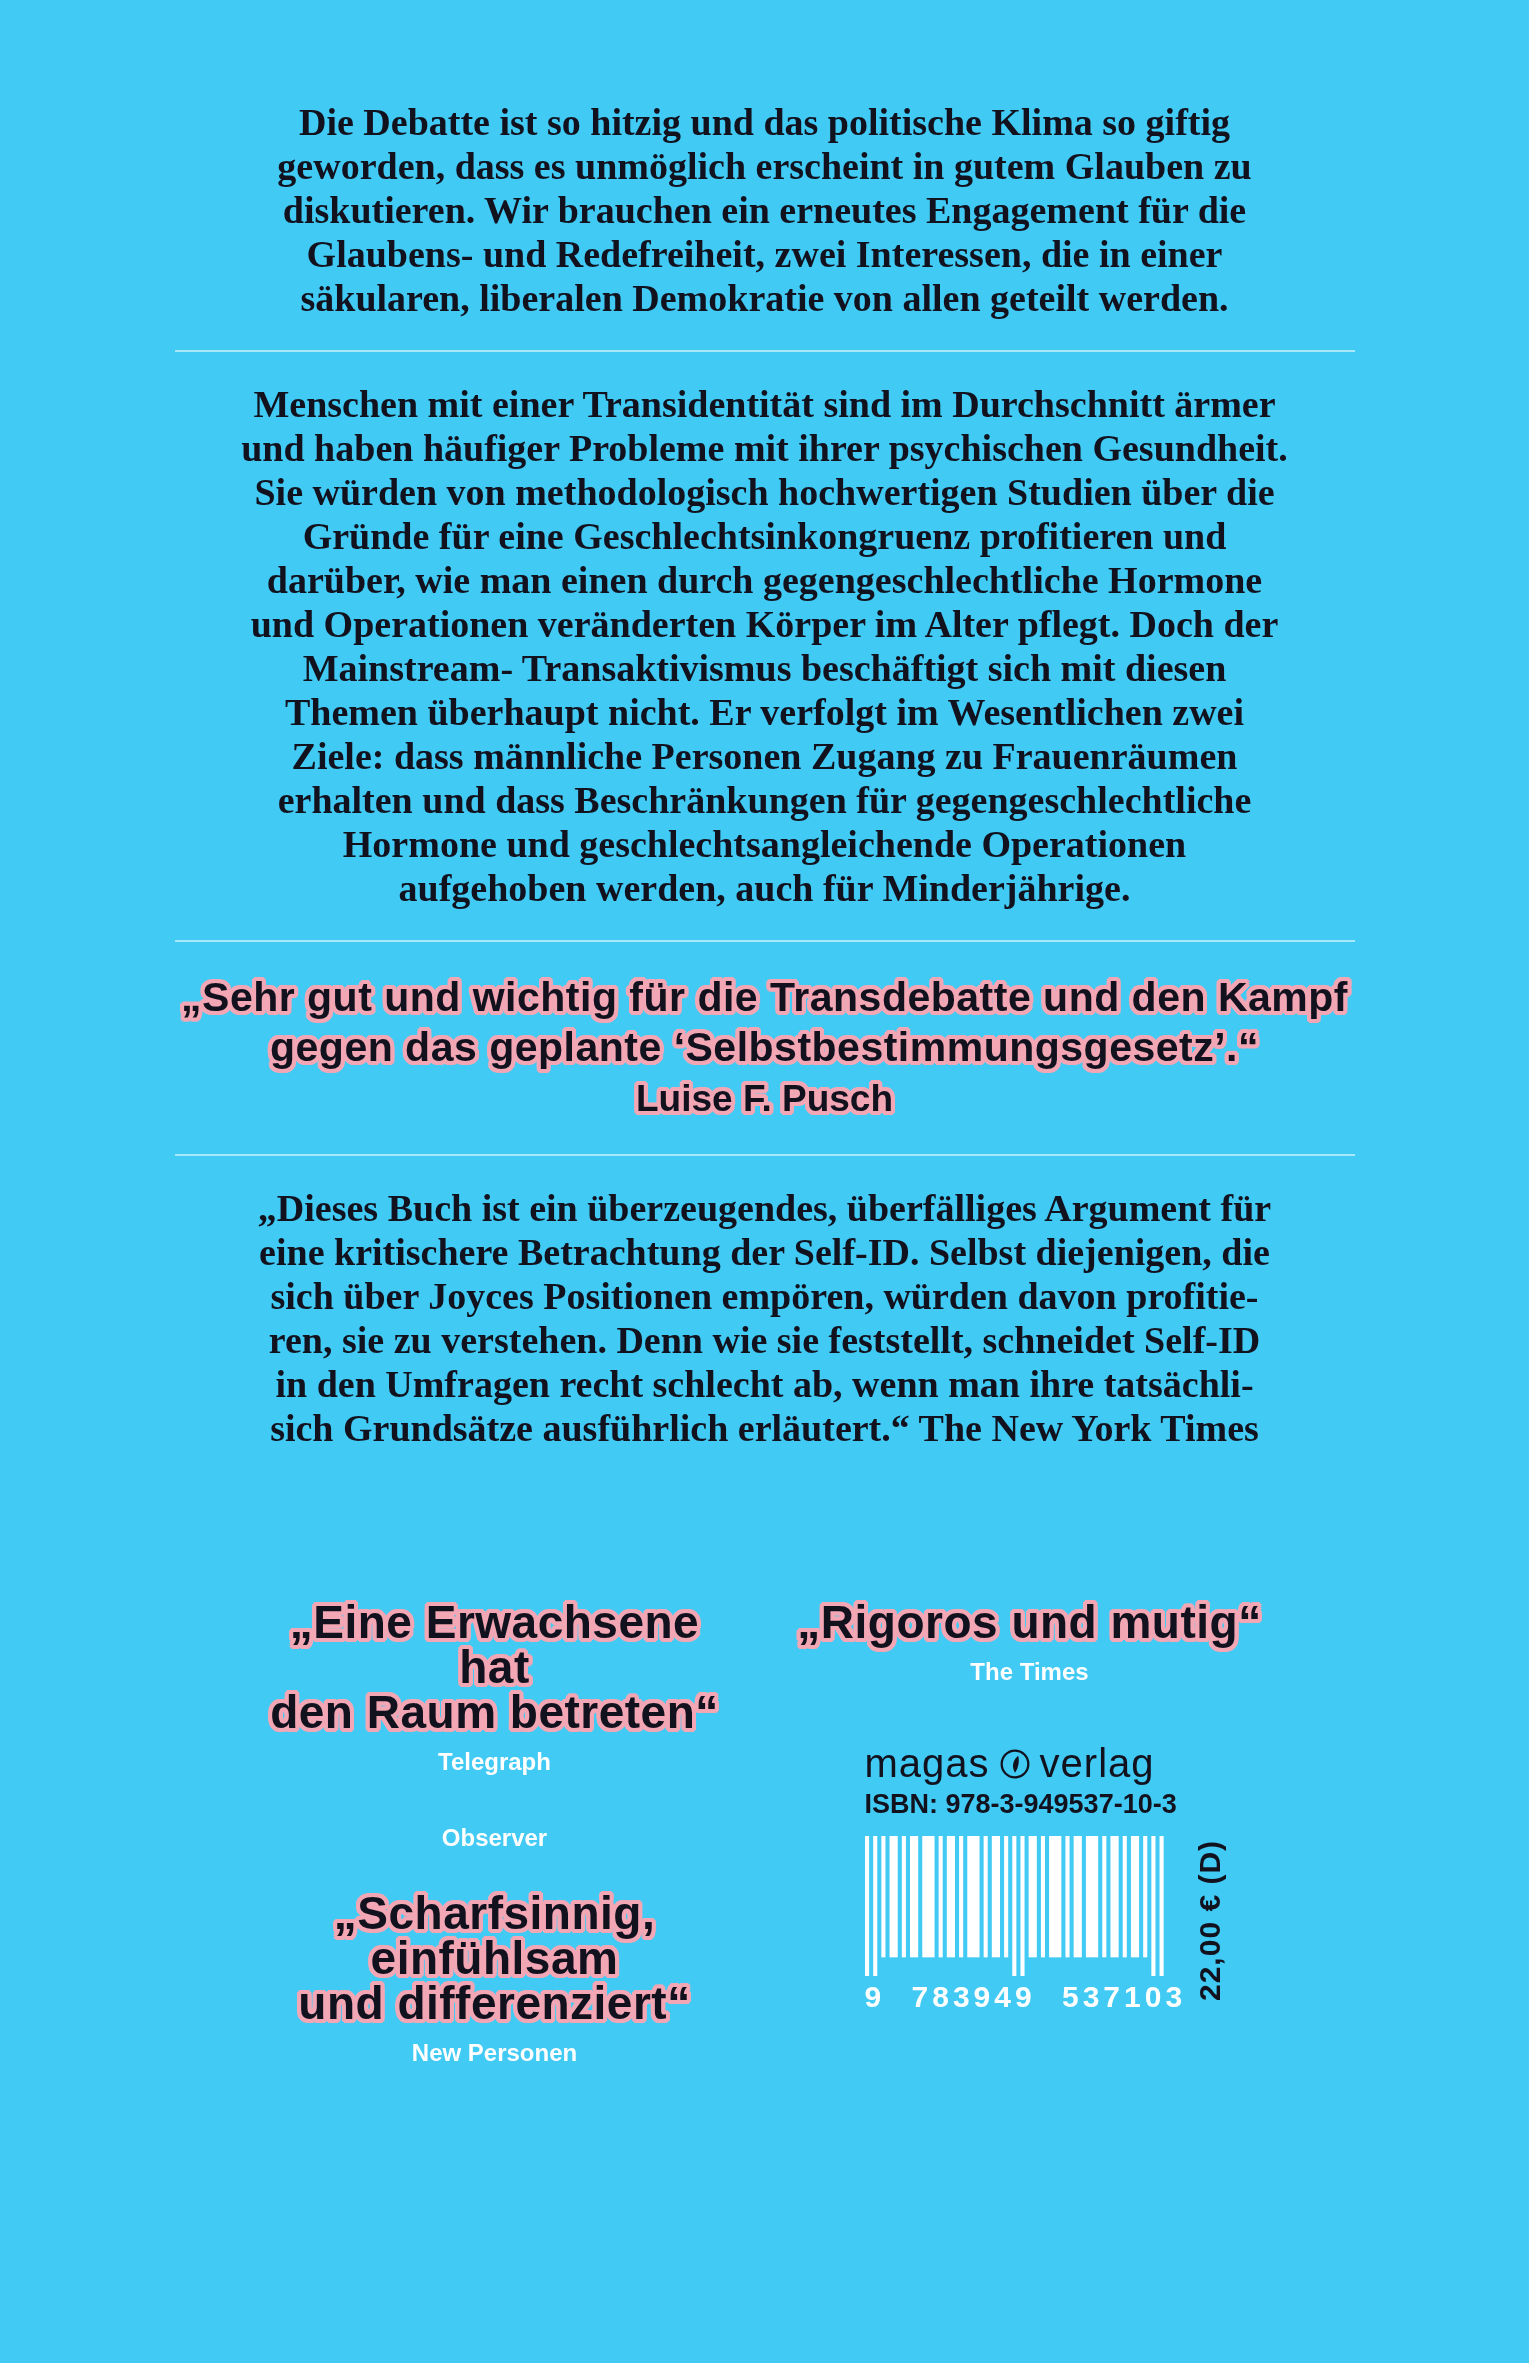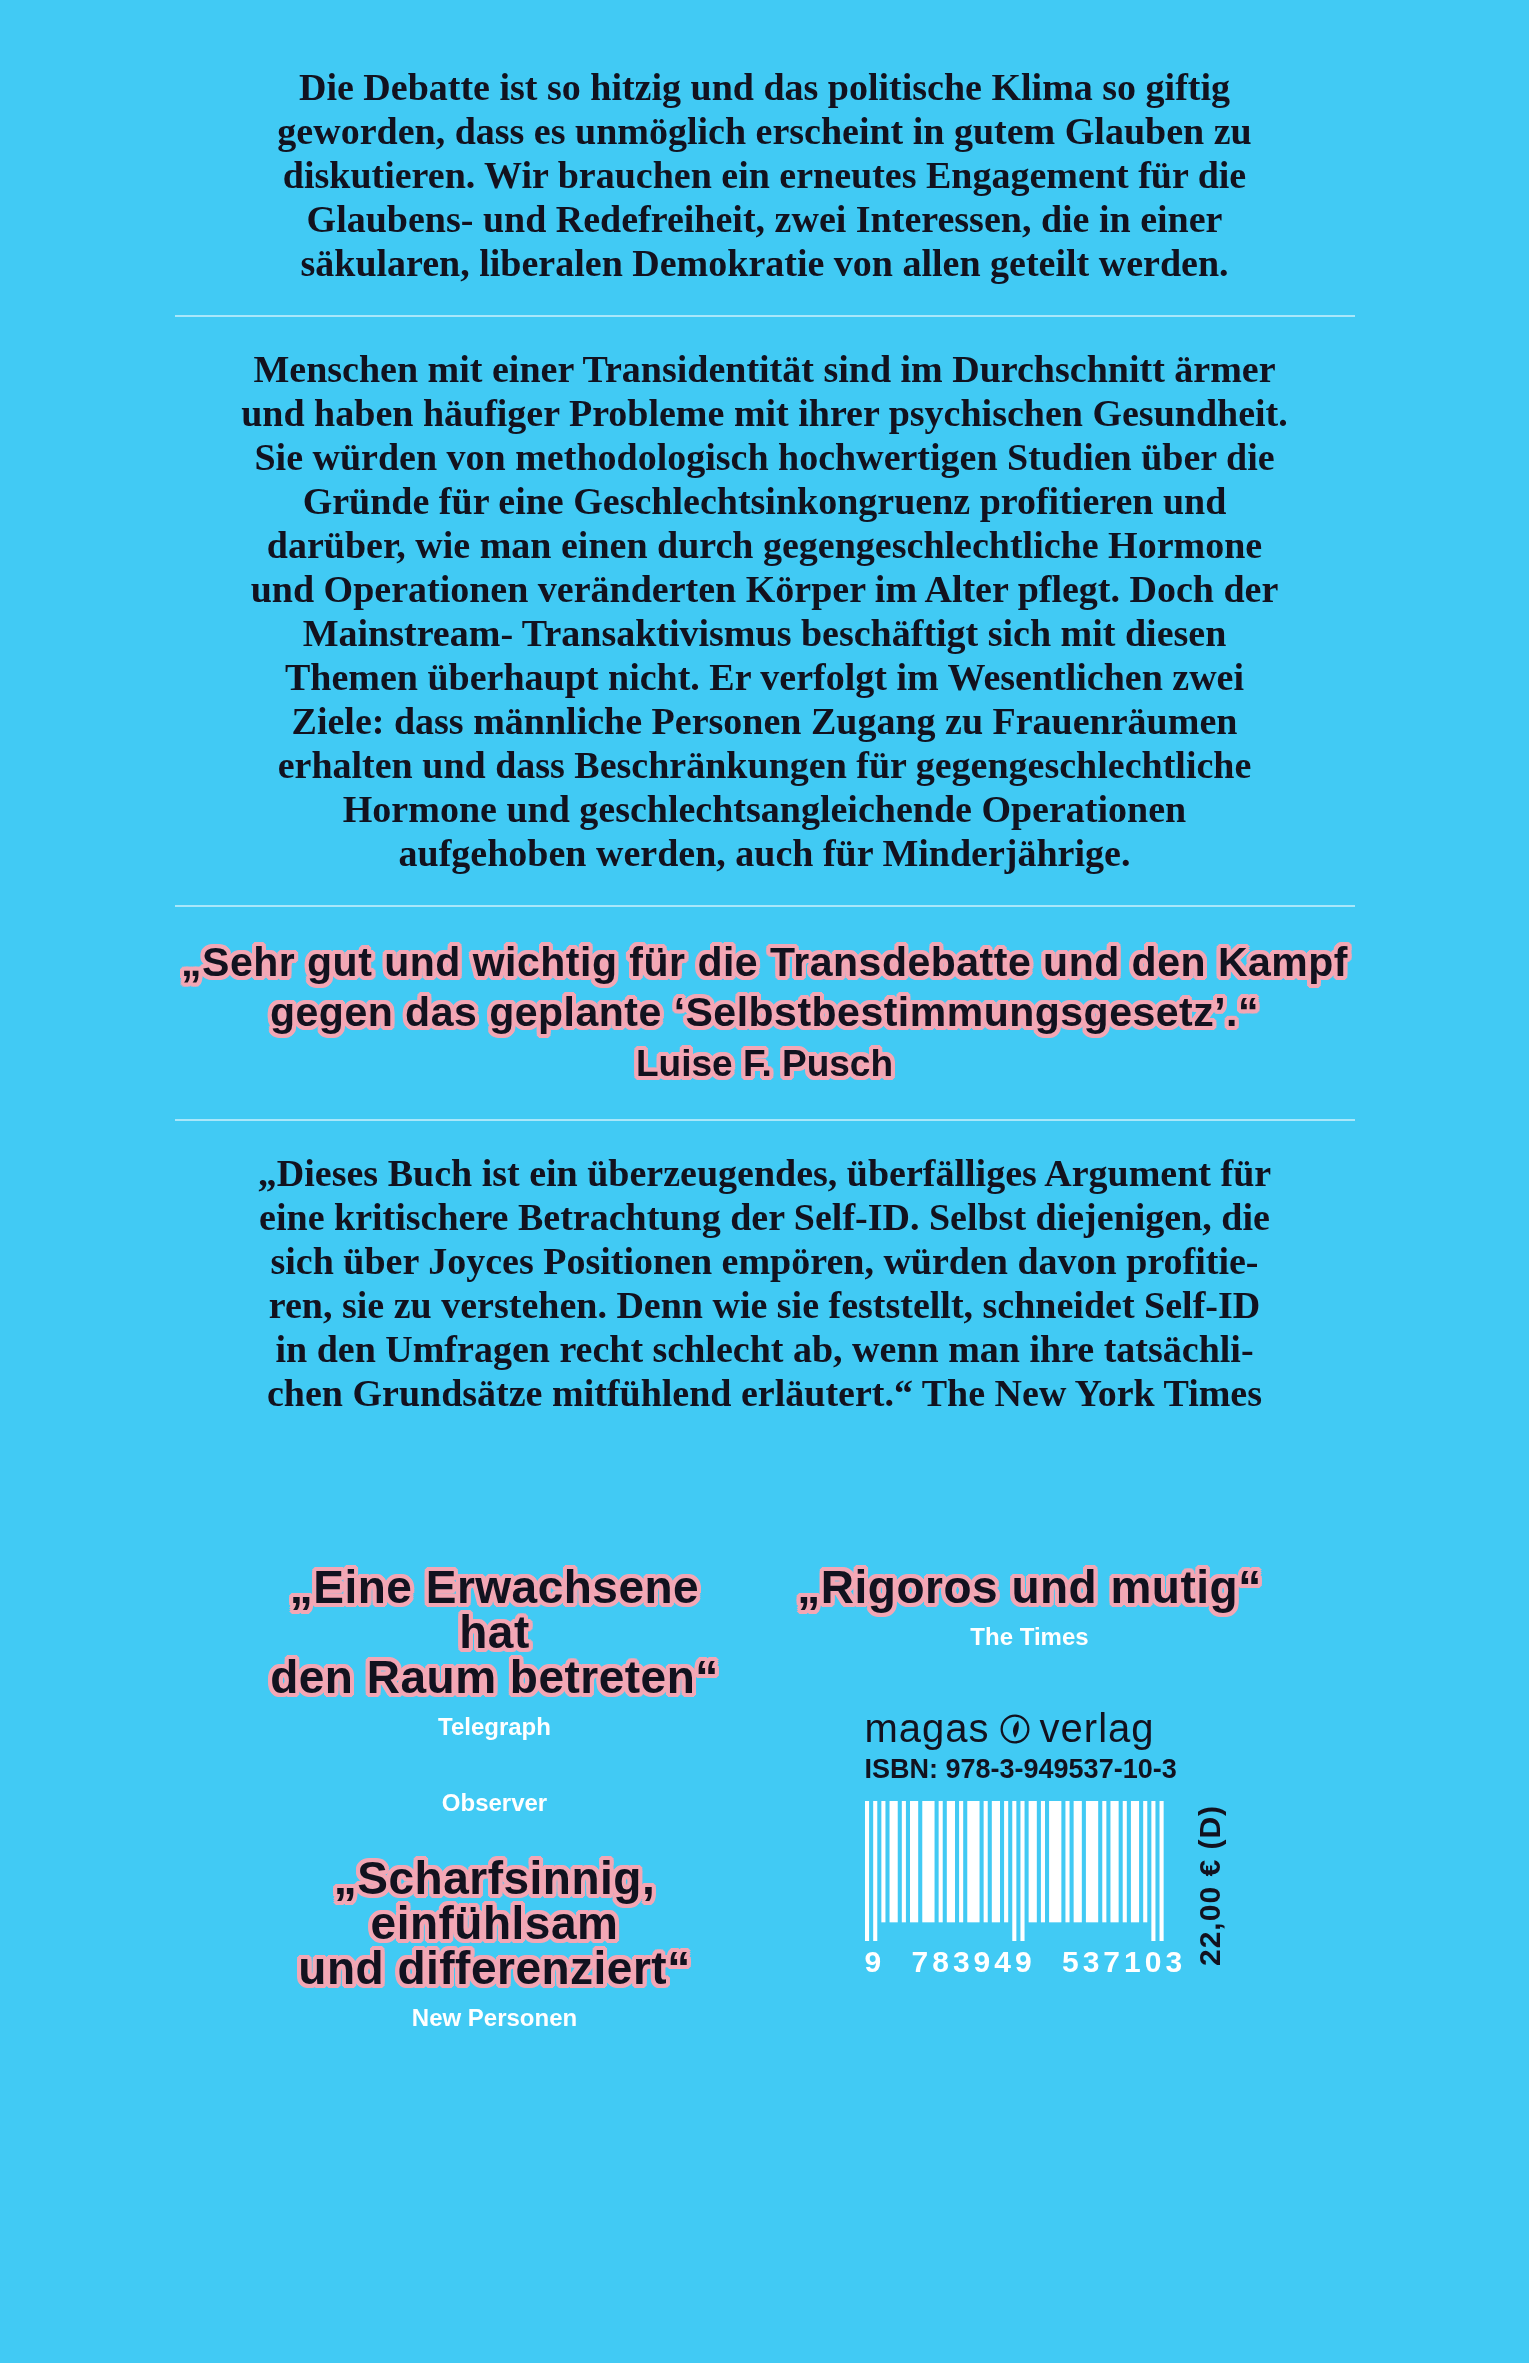--- a/index.html
+++ b/index.html
@@ -11,21 +11,21 @@
   *{margin:0;padding:0;box-sizing:border-box;}
   html,body{background:var(--bg);}
   .page{
     position:relative;
     width:1529px;
     height:2363px;
     background:var(--bg);
     overflow:hidden;
     font-family:"Liberation Serif", serif;
     color:var(--ink);
-    padding-top:65px;
+    padding-top:100px;
   }
   .blurb{width:1280px;margin:0 auto;text-align:center;}
   .serif .line{
     font-family:"Liberation Serif", serif;
     font-weight:700;
     font-size:38px;
     line-height:44px;
     color:var(--ink);
   }
   hr.divider{
@@ -166,21 +166,21 @@
 
   <hr class="divider">
 
   <section class="blurb serif">
 
   <div class="line">„Dieses Buch ist ein überzeugendes, überfälliges Argument für</div>
       <div class="line">eine kritischere Betrachtung der Self-ID. Selbst diejenigen, die</div>
       <div class="line">sich über Joyces Positionen empören, würden davon profitie-</div>
       <div class="line">ren, sie zu verstehen. Denn wie sie feststellt, schneidet Self-ID</div>
       <div class="line">in den Umfragen recht schlecht ab, wenn man ihre tatsächli-</div>
-      <div class="line">chen Grundsätze mitfühlend erläutert.“  The New York Times</div>
+      <div class="line">sich Grundsätze ausführlich erläutert.“  The New York Times</div>
     </section>
 
   <section class="bottom">
 
     <div class="col-left">
       <div class="pq">
         <div class="outlined">
 
         <div class="line">„Eine Erwachsene hat</div>
             <div class="line">den Raum betreten“</div>

